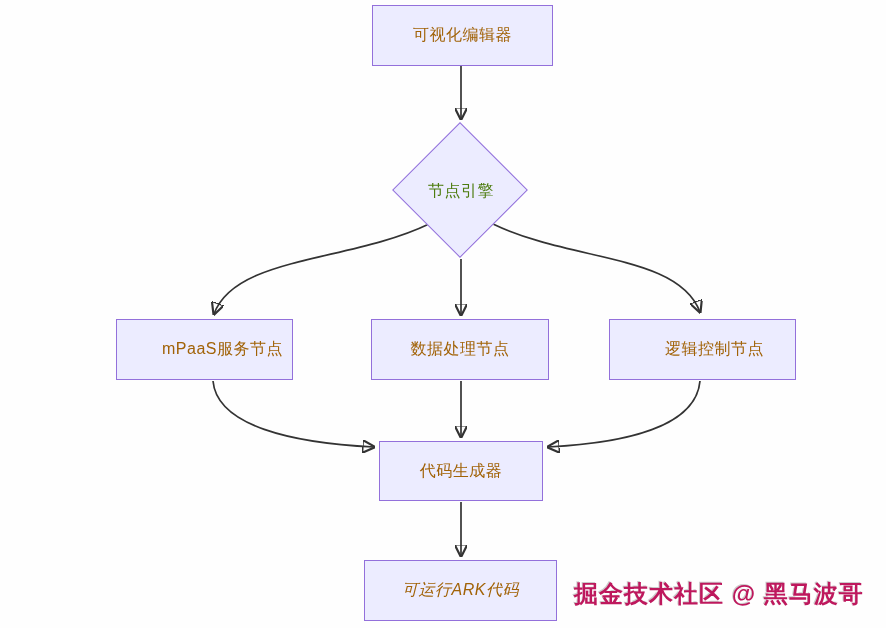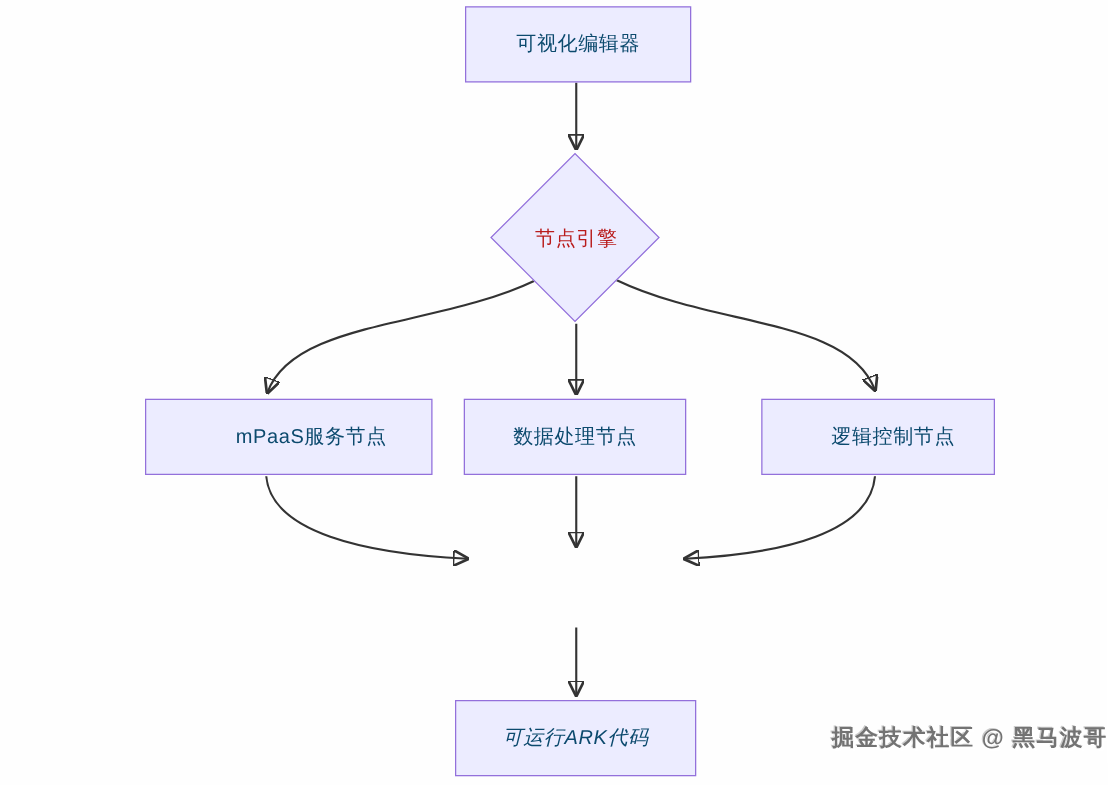--- a/index.html
+++ b/index.html
@@ -21,21 +21,21 @@
   }
   .edges-layer path {
     fill: none;
     stroke: #333333;
     stroke-width: 1.7px;
   }
   .node {
     position: absolute;
     background: #ECECFF;
     border: 1px solid #9370DB;
-    color: #0c4a6e;
+    color: #a16207;
     font-size: 16px;
     display: flex;
     align-items: center;
     justify-content: center;
     box-sizing: border-box;
     text-align: center;
     letter-spacing: 0.5px;
   }
   .diamond-wrap {
     position: absolute;
@@ -51,35 +51,34 @@
     transform: rotate(45deg);
     box-sizing: border-box;
   }
   .diamond-label {
     position: absolute;
     left: 0; top: 0;
     width: 136px; height: 136px;
     display: flex;
     align-items: center;
     justify-content: center;
-    color: #b91c1c;
+    color: #4d7c0f;
     font-size: 16px;
     letter-spacing: 0.5px;
   }
   .watermark {
     position: absolute;
     left: 574px; top: 578px;
     width: 312px;
-    font-size: 18px;
+    font-size: 24px;
     font-weight: bold;
-    color: #737373;
+    color: #be185d;
     text-shadow: 2px 2px 1px rgba(255,255,255,0.95), -1px -1px 0 rgba(110,110,110,0.35);
     white-space: nowrap;
     letter-spacing: 1px;
-    text-align: right;
   }
 </style>
 </head>
 <body>
 
 <div class="canvas">
 
   <svg class="edges-layer" width="886" height="628" viewBox="0 0 886 628">
     <defs>
       <marker id="arrow" viewBox="0 0 10 10" refX="9" refY="5" markerWidth="7.5" markerHeight="7.5" orient="auto-start-reverse">
@@ -98,32 +97,35 @@
 
   <div class="node" style="left:372px; top:5px; width:181px; height:61px;">
     <span>可视化编辑器</span>
   </div>
 
   <div class="diamond-wrap">
     <div class="diamond-shape"></div>
     <div class="diamond-label">节点引擎</div>
   </div>
 
-  <div class="node" style="left:116px; top:319px; width:230px; height:61px;padding-left:36px;">
+  <div class="node" style="left:116px; top:319px; width:177px; height:61px;padding-left:36px;">
     <span>mPaaS服务节点</span>
   </div>
 
   <div class="node" style="left:371px; top:319px; width:178px; height:61px;text-align:center;">
     <span>数据处理节点</span>
   </div>
 
   <div class="node" style="left:609px; top:319px; width:187px; height:61px;padding-left:24px;">
     <span>逻辑控制节点</span>
   </div>
 
+  <div class="node" style="left:379px; top:441px; width:164px; height:60px;">
+    <span>代码生成器</span>
+  </div>
 
   <div class="node" style="left:364px; top:560px; width:193px; height:61px;font-style:italic;">
     <span>可运行ARK代码</span>
   </div>
 
   <div class="watermark">掘金技术社区 @ 黑马波哥</div>
 
 </div>
 
 </body></html>

